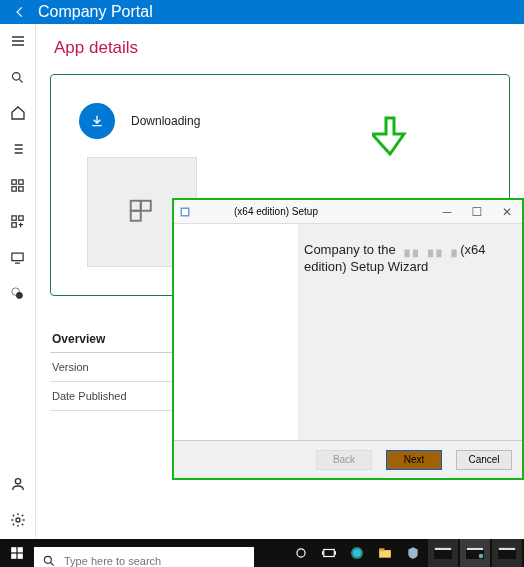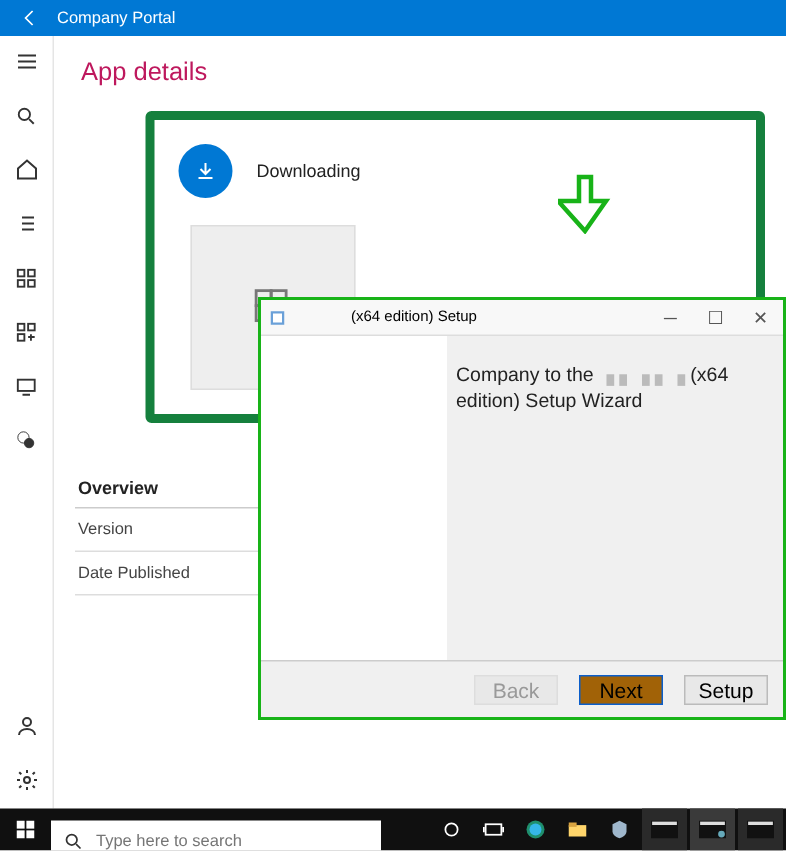--- a/index.html
+++ b/index.html
@@ -1,35 +1,35 @@
 <!DOCTYPE html>
 <html><head>
 <meta charset="utf-8">
 <style>
 * { margin: 0; padding: 0; box-sizing: border-box; font-family: 'Segoe UI', Tahoma, sans-serif; }
 body { width: 524px; height: 567px; overflow: hidden; background: #f3f3f3; position: relative; }
 
 
-.titlebar { height: 24px; background: #0078d4; color: #fff; display: flex; align-items: center; padding-left: 6px; font-size: 11px; }
+.titlebar { height: 24px; background: #0078d4; color: #fff; display: flex; align-items: center; padding-left: 6px; font-size: 16px; }
 .titlebar .back { width: 28px; display: flex; align-items: center; justify-content: center; cursor: pointer; }
 .titlebar .title { margin-left: 4px; }
 
 
 .main { position: absolute; top: 24px; left: 0; right: 0; bottom: 28px; display: flex; background: #fff; }
 
 
 .rail { width: 36px; background: #fff; border-right: 1px solid #e5e5e5; display: flex; flex-direction: column; align-items: center; padding-top: 8px; gap: 18px; }
 .rail .icon { width: 18px; height: 18px; display: flex; align-items: center; justify-content: center; color: #333; cursor: pointer; }
 .rail .spacer { flex: 1; }
 
 
 .content { flex: 1; padding: 10px 14px 0 14px; display: flex; flex-direction: column; }
 .page-title { font-size: 17px; font-weight: 400; color: #be185d; margin: 4px 0 16px 4px; }
 
-.card { border: 6px solid #15803d; border-radius: 4px; padding: 16px; background: #fff; margin-left: 47px; }
+.card { border: 1px solid #15803d; border-radius: 4px; padding: 28px; background: #fff; }
 .dl-row { display: flex; align-items: center; gap: 16px; margin-bottom: 18px; }
 .dl-circle { width: 36px; height: 36px; border-radius: 50%; background: #0078d4; display: flex; align-items: center; justify-content: center; }
 .dl-status { font-size: 12px; color: #222; }
 
 .thumb-area { width: 110px; height: 110px; background: #eee; border: 1px solid #ddd; display: flex; align-items: center; justify-content: center; margin: 4px 0 0 8px; }
 .thumb-area svg { stroke: #777; fill: none; }
 
 .meta { margin-top: 30px; }
 .overview { font-size: 12px; font-weight: 600; color: #222; border-bottom: 1px solid #ccc; padding: 6px 2px; }
 .meta-row { font-size: 11px; color: #444; border-bottom: 1px solid #ddd; padding: 8px 2px; }
@@ -39,21 +39,21 @@
 .inst-titlebar { height: 24px; background: #f8f8f8; display: flex; align-items: center; font-size: 10px; padding-left: 4px; border-bottom: 1px solid #ddd; }
 .inst-titlebar .app-icon { width: 14px; height: 14px; margin-right: 6px; display:flex; align-items:center; justify-content:center;}
 .inst-titlebar .t { flex: 1; margin-left: 36px; }
 .inst-titlebar .winbtn { width: 30px; text-align: center; color: #555; font-size: 12px; cursor: pointer; }
 .inst-body { display: flex; height: calc(100% - 24px - 38px); }
 .inst-left { width: 124px; background: #fff; }
 .inst-right { flex: 1; padding: 18px 12px 10px 6px; background: #f0f0f0; font-size: 10px; color: #222; }
 .inst-heading { font-size: 13px; font-weight: 400; margin-bottom: 14px; line-height: 1.3; }
 .inst-text { font-size: 9px; color: #333; line-height: 1.3; }
 .inst-footer { height: 38px; border-top: 1px solid #ccc; background: #f0f0f0; display: flex; align-items: center; justify-content: flex-end; gap: 14px; padding-right: 10px; }
-.inst-btn { width: 56px; height: 20px; font-size: 14px; background: #e8e8e8; border: 1px solid #bbb; cursor: pointer; }
+.inst-btn { width: 56px; height: 20px; font-size: 10px; background: #e8e8e8; border: 1px solid #bbb; cursor: pointer; }
 .inst-btn.disabled { color: #999; border-color: #ddd; }
 .inst-btn.primary { border: 1px solid #0a5ecb; background: #a16207; }
 
 
 .arrow { position: absolute; left: 372px; top: 116px; }
 
 
 .taskbar { position: absolute; left: 0; right: 0; bottom: 0; height: 28px; background: #101010; display: flex; align-items: center; }
 .taskbar .start { width: 34px; height: 28px; display: flex; align-items: center; justify-content: center; cursor: pointer; }
 .taskbar .search { flex: 0 0 220px; height: 28px; background: #fff; display: flex; align-items: center; padding-left: 8px; gap: 8px; margin-top: 16px; }
@@ -193,21 +193,21 @@
     <div class="inst-left"></div>
     <div class="inst-right">
       <div class="inst-heading">
         <span>Company to the </span><span style="color:#bbb">▗ ▖▗ ▖▗</span> <span>(x64 edition) Setup Wizard</span>
       </div>
     </div>
   </div>
   <div class="inst-footer">
     <button class="inst-btn disabled">Back</button>
     <button class="inst-btn primary">Next</button>
-    <button class="inst-btn">Setup</button>
+    <button class="inst-btn">Cancel</button>
   </div>
 </div>
 
 <div class="taskbar">
   <div class="start">
     <svg width="14" height="14" viewBox="0 0 24 24" fill="#fff">
         <rect x="2" y="2" width="9" height="9"></rect>
         <rect x="13" y="2" width="9" height="9"></rect>
         <rect x="2" y="13" width="9" height="9"></rect>
         <rect x="13" y="13" width="9" height="9"></rect>

